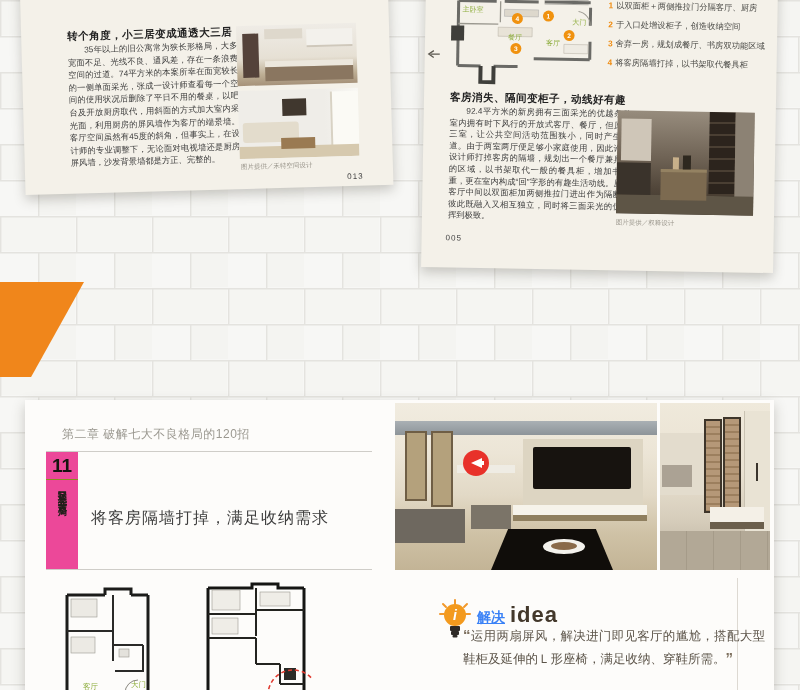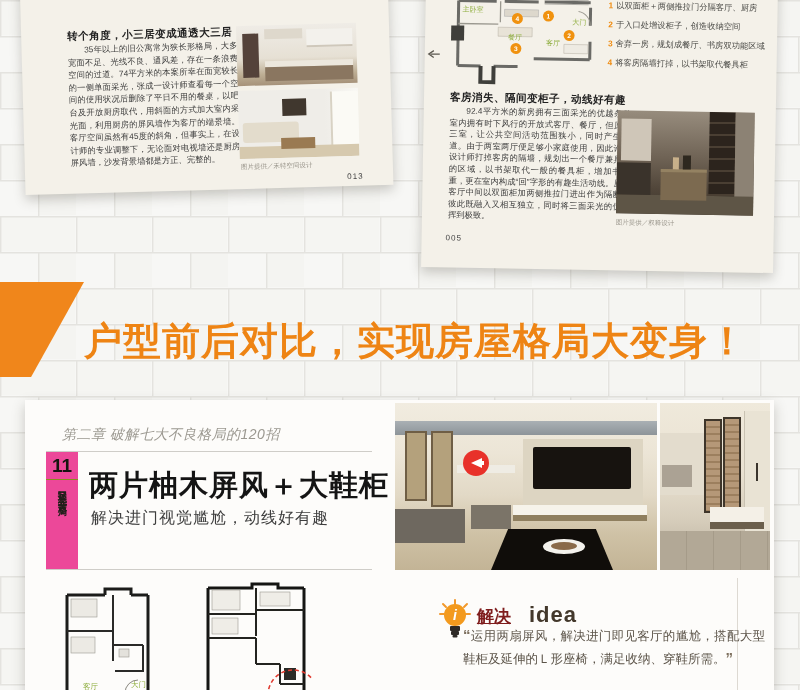--- a/index.html
+++ b/index.html
@@ -23,32 +23,32 @@
   
   .callout{position:absolute;font-size:8.3px;color:#4a4a46;white-space:nowrap;}
   .callout b{color:#ef8c12;font-weight:bold;margin-right:3px;}
   
   .wedge{left:0;top:282px;width:84px;height:95px;background:#f0861b;
          clip-path:polygon(0 0,100% 0,37% 100%,0 100%);}
   .banner-text{left:84px;top:318px;font-family:"Liberation Serif","DejaVu Serif",serif;
          font-size:38px;line-height:46px;font-weight:bold;color:#ee8414;letter-spacing:1px;}
   
   .pg-bottom{left:25px;top:400px;width:749px;height:310px;}
-  .chapter{left:37px;top:26px;font-size:14px;color:#9b9890;letter-spacing:.5px;font-style:italic;}
+  .chapter{left:37px;top:26px;font-size:12px;color:#9b9890;letter-spacing:.5px;}
   .rule{background:#cfcdc8;height:1px;}
   .vrule{background:#ddd9d2;width:1px;}
   .greenstrip{left:21px;top:52px;width:32px;height:117px;background:#ec4899;}
   .case-num{display:block;text-align:center;font-size:19px;font-weight:bold;color:#15150f;
             padding:3px 0 2px 0;border-bottom:1px solid #878f1d;}
   .case-tag{display:block;margin:4px auto 0 auto;writing-mode:vertical-rl;text-orientation:upright;
             font-size:9px;font-weight:bold;color:#20201a;letter-spacing:2px;height:84px;}
   .case-title{left:64px;top:66px;font-size:29px;font-weight:bold;color:#141414;letter-spacing:1px;}
   .case-sub{left:66px;top:108px;font-size:16px;color:#3e3e3e;letter-spacing:1px;}
-  .idea-cn{font-size:17px;font-weight:bold;color:#7f1d1d;text-decoration:underline;}
-  .idea-en{font-size:22px;font-weight:bold;color:#43382b;letter-spacing:1px;margin-left:18px;}
+  .idea-cn{font-size:14px;font-weight:bold;color:#3b82f6;text-decoration:underline;}
+  .idea-en{font-size:22px;font-weight:bold;color:#43382b;letter-spacing:1px;margin-left:5px;}
   .quote{left:438px;top:224px;width:302px;font-size:12.5px;line-height:21px;color:#5c5449;text-align:justify;}
   .qm{font-size:15px;font-weight:bold;color:#7d6f5d;}
   .badge{left:437px;top:49px;width:28px;height:28px;}
   svg text{font-family:"Liberation Sans","DejaVu Sans",sans-serif;}
 </style>
 </head>
 <body>
 
 <div class="stage">
 
@@ -142,36 +142,34 @@
       <div style="left:0;top:52px;width:34px;height:32px;background:#3a332b"></div>
       <div style="left:44px;top:58px;width:46px;height:28px;background:#7c6a50;border-top:3px solid #948262"></div>
       <div style="left:56px;top:46px;width:6px;height:12px;background:#c8b08a"></div>
       <div style="left:66px;top:44px;width:8px;height:14px;background:#2e2username;background:#2e281f"></div>
     </div>
     <div class="abs cap" style="left:194px;top:288px">图片提供／权释设计</div>
     <div class="abs pgnum" style="left:24px;top:306px">005</div>
   </div>
 
   <div class="abs wedge"></div>
-  <div class="abs banner-text">户型前后对比，实现房屋格局大变身！</div>
 
   <div class="paper white pg-bottom">
 
     <div class="abs chapter">第二章 破解七大不良格局的120招</div>
 
     <div class="abs rule" style="left:21px;top:51px;width:326px"></div>
     <div class="abs rule" style="left:21px;top:169px;width:326px"></div>
 
     <div class="abs greenstrip">
       <span class="case-num">11</span>
       <span class="case-tag">拯救【无玄关】格局</span>
     </div>
 
-    <div class="abs case-title">两片柚木屏风＋大鞋柜</div>
-    <div class="abs case-sub">解决进门视觉尴尬，动线好有趣</div>
+    <div class="abs case-sub">将客房隔墙打掉，满足收纳需求</div>
 
     <div class="photo" style="left:370px;top:3px;width:262px;height:167px;
          background:linear-gradient(180deg,#f1ece0 0%,#ece5d6 30%,#e2d9c6 55%,#cfc2a6 78%,#c3b496 100%)">
       <div style="left:0;top:18px;width:262px;height:14px;background:linear-gradient(180deg,#aab0b4,#8d9499)"></div>
       <div style="left:128px;top:36px;width:120px;height:66px;background:#ddd5c2"></div>
       <div style="left:138px;top:44px;width:98px;height:42px;background:#17130f;border-radius:2px"></div>
       <div style="left:118px;top:102px;width:134px;height:10px;background:#f6f3ea"></div>
       <div style="left:118px;top:112px;width:134px;height:6px;background:#8f7f5f"></div>
       <div style="left:10px;top:28px;width:18px;height:66px;background:#b4a17c;border:2px solid #6f5e45"></div>
       <div style="left:36px;top:28px;width:18px;height:72px;background:#b4a17c;border:2px solid #6f5e45"></div>

